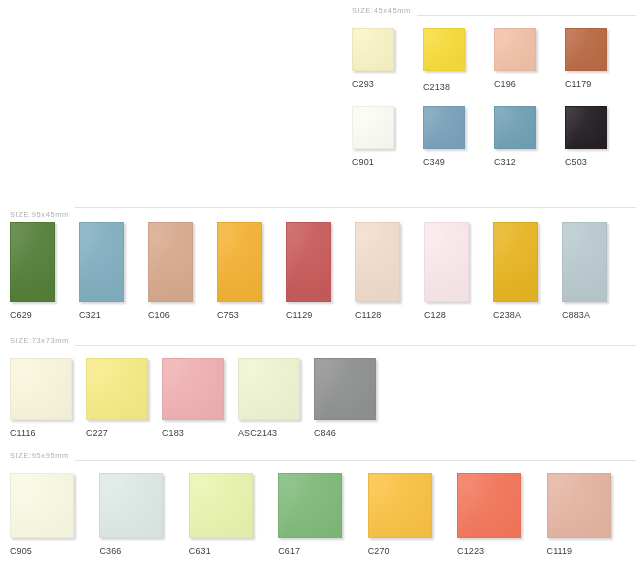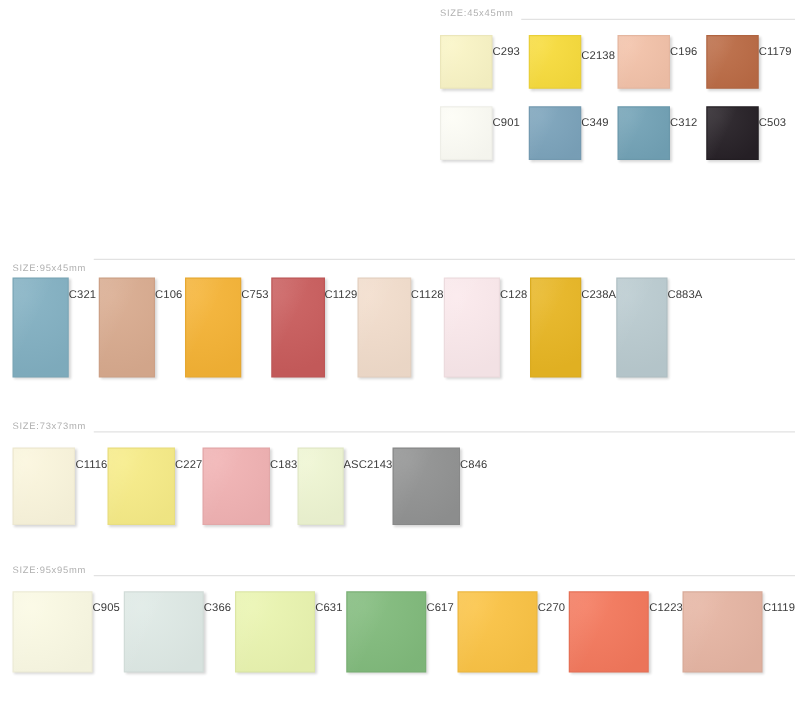--- a/index.html
+++ b/index.html
@@ -41,20 +41,21 @@
     top: 4px;
   }
 
   
   .swatch-row {
     display: flex;
     align-items: flex-start;
   }
   .swatch-cell {
     display: flex;
+    flex-direction: column;
     align-items: flex-start;
   }
   .swatch-chip {
     position: relative;
     box-sizing: border-box;
     border: 1px solid rgba(0,0,0,0.06);
     box-shadow: 1.5px 1.5px 2px rgba(0,0,0,0.16);
   }
   .swatch-chip::after {
     content: "";
@@ -145,20 +146,24 @@
     </div>
   </div>
 
   <div class="section" id="sec-9545">
     <div class="sec-head">
       <span class="sec-head-label" style="color: rgb(176, 176, 176); margin-top: 24px;">SIZE:95x45mm</span>
       <span class="sec-head-rule" style="background-color: rgb(226, 226, 226);"></span>
     </div>
     <div class="swatch-row">
       <div class="swatch-cell">
+        <div class="swatch-chip" style="background-color: rgb(85, 128, 58);"></div>
+        <span class="swatch-label" style="color: rgb(60, 60, 60);">C629</span>
+      </div>
+      <div class="swatch-cell">
         <div class="swatch-chip" style="background-color: rgb(130, 176, 194);"></div>
         <span class="swatch-label" style="color: rgb(60, 60, 60);">C321</span>
       </div>
       <div class="swatch-cell">
         <div class="swatch-chip" style="background-color: rgb(217, 171, 143);"></div>
         <span class="swatch-label" style="color: rgb(60, 60, 60);">C106</span>
       </div>
       <div class="swatch-cell">
         <div class="swatch-chip" style="background-color: rgb(245, 179, 53);"></div>
         <span class="swatch-label" style="color: rgb(60, 60, 60);">C753</span>

